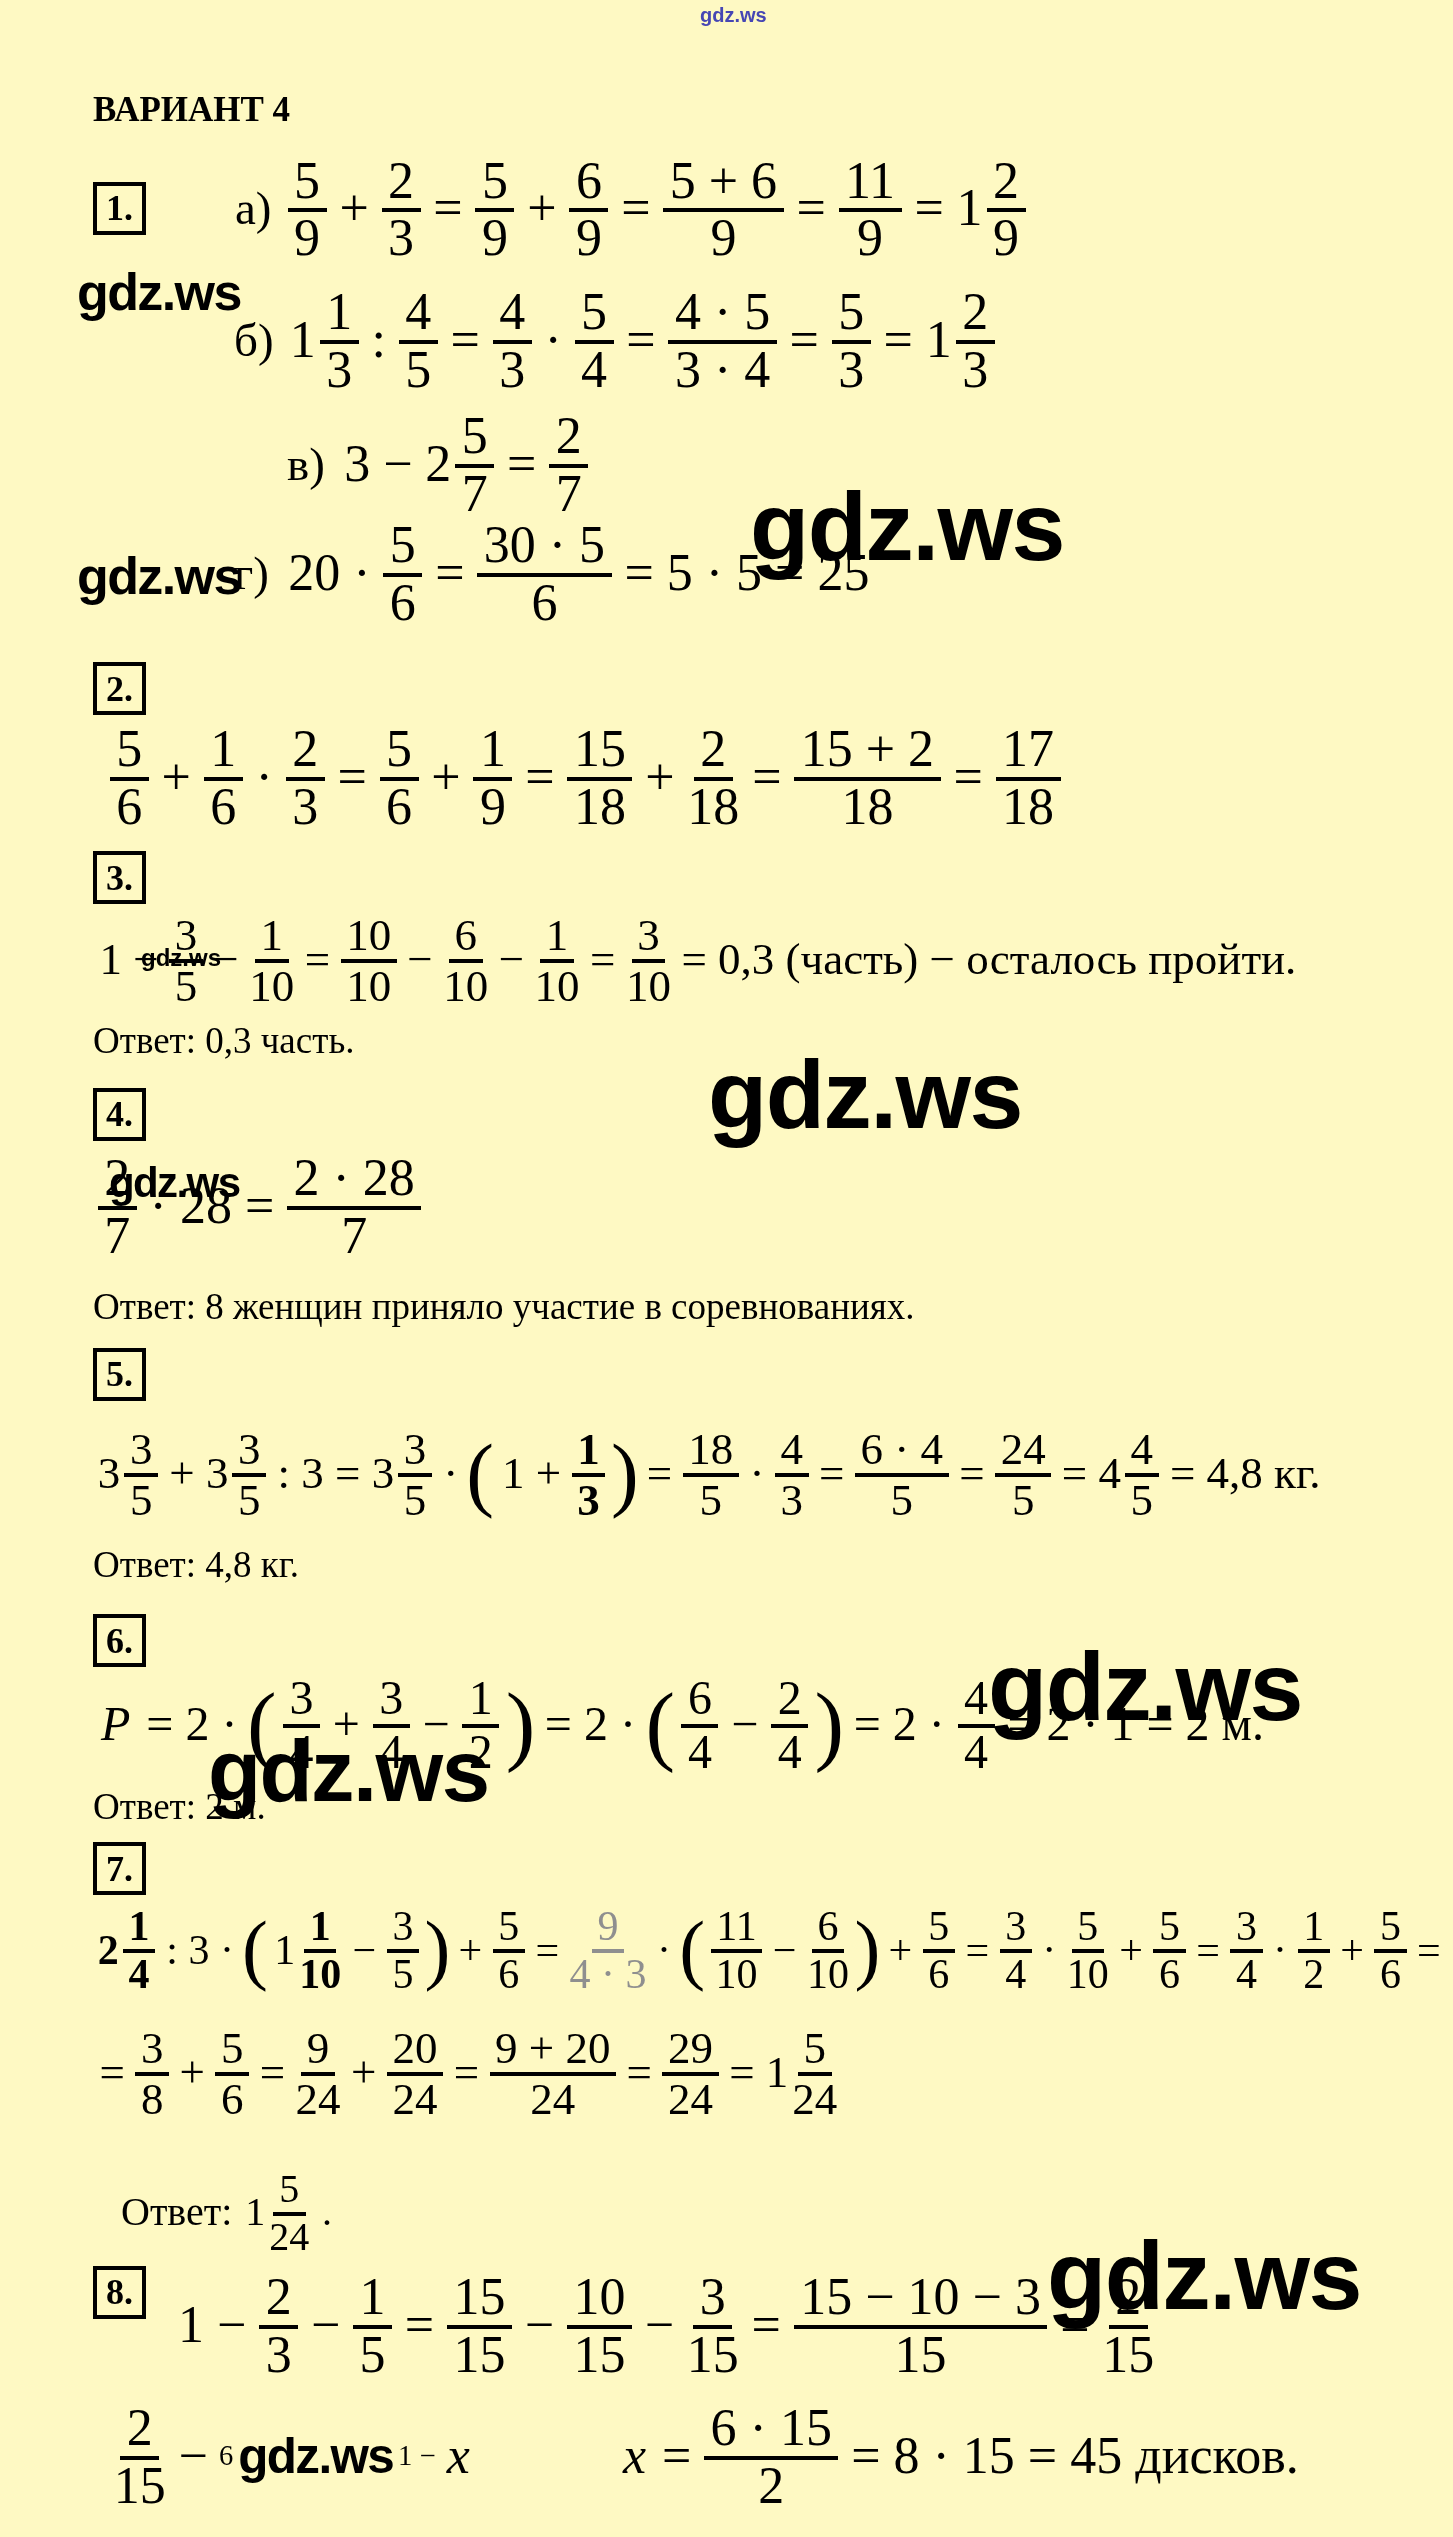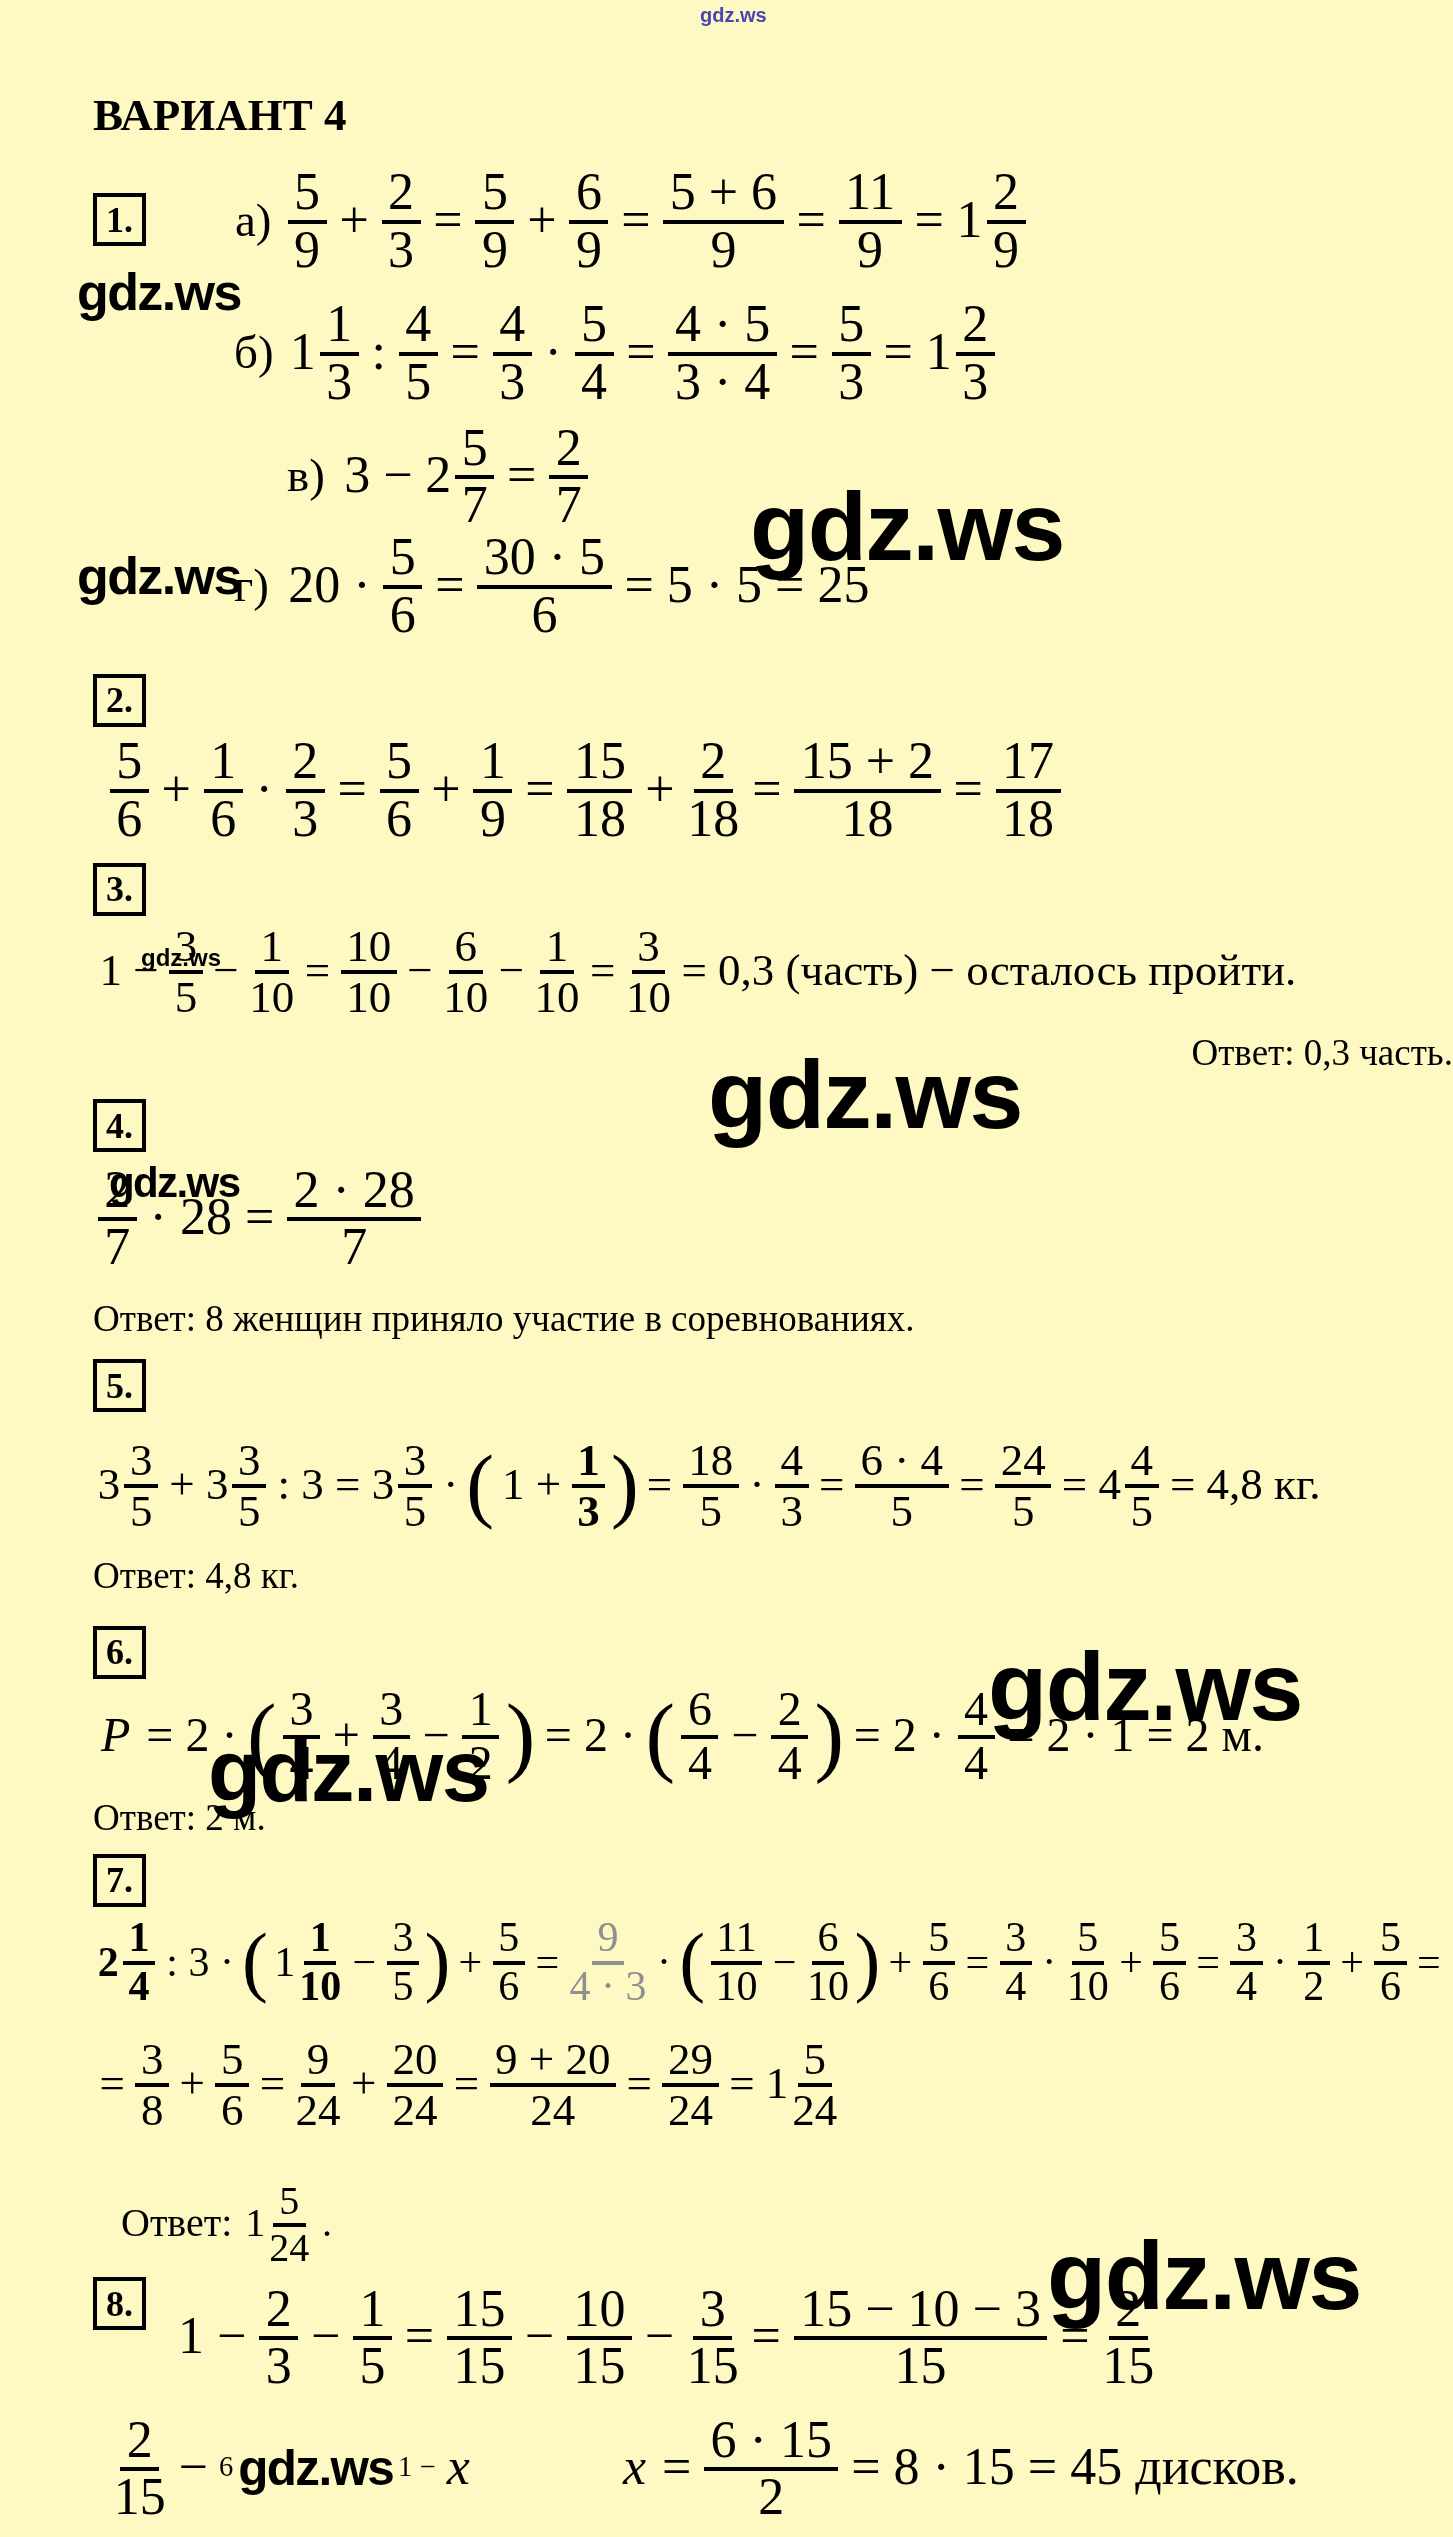--- a/index.html
+++ b/index.html
@@ -27,21 +27,21 @@
   .wm-a{left:77px;top:266px;font-size:52px;}
   .wm-b{left:750px;top:478px;font-size:97px;}
   .wm-c{left:77px;top:550px;font-size:52px;}
   .wm-d{left:141px;top:946px;font-size:24px;font-weight:600;letter-spacing:0;}
   .wm-e{left:708px;top:1046px;font-size:97px;}
   .wm-f{left:109px;top:1162px;font-size:42px;}
   .wm-g{left:988px;top:1638px;font-size:97px;}
   .wm-h{left:208px;top:1727px;font-size:87px;}
   .wm-i{left:1047px;top:2227px;font-size:97px;}
   
-  .title{font-size:45px;font-weight:bold;line-height:1.15;margin:0;}
+  .title{font-size:35px;font-weight:bold;line-height:1.15;margin:0;}
   
   .nbox{
     display:inline-flex;align-items:center;justify-content:center;
     min-width:45px;height:45px;
     border:4px solid #000;
     font-size:36px;font-weight:bold;
     flex:0 0 auto;
     box-sizing:content-box;
   }
   
@@ -76,21 +76,21 @@
   .answer{font-size:37px;line-height:1.2;}
   .ml110{margin-left:89px;}
   .ml175{margin-left:141px;}
   .ml240{margin-left:194px;}
   .ml15{margin-left:12px;}
   .ml20{margin-left:16px;}
   .ml25{margin-left:20px;}
   .ml30{margin-left:24px;}
   .ml170{margin-left:137px;}
   .mt6{margin-top:4.8px;}  .mt10{margin-top:8px;} .mt12{margin-top:9.7px;}
-  .mt16{margin-top:13px;}.mt18{margin-top:14.5px;text-align:right;} .mt22{margin-top:18px;}
+  .mt16{margin-top:13px;}.mt18{margin-top:14.5px;} .mt22{margin-top:18px;}
   .mt24{margin-top:19.4px;}.mt25{margin-top:20px;} .mt26{margin-top:27px;}
   .mt27{margin-top:22px;}.mt30{margin-top:24px;} .mt32{margin-top:26px;}
   .mt34{margin-top:27.4px;}.mt36{margin-top:12px;} .mt42{margin-top:34px;}
   .mt46{margin-top:37px;}.mt64{margin-top:52px;}
   .box-raise{margin-bottom:65px;}
 </style>
 </head>
 <body>
 
 <div class="page">

